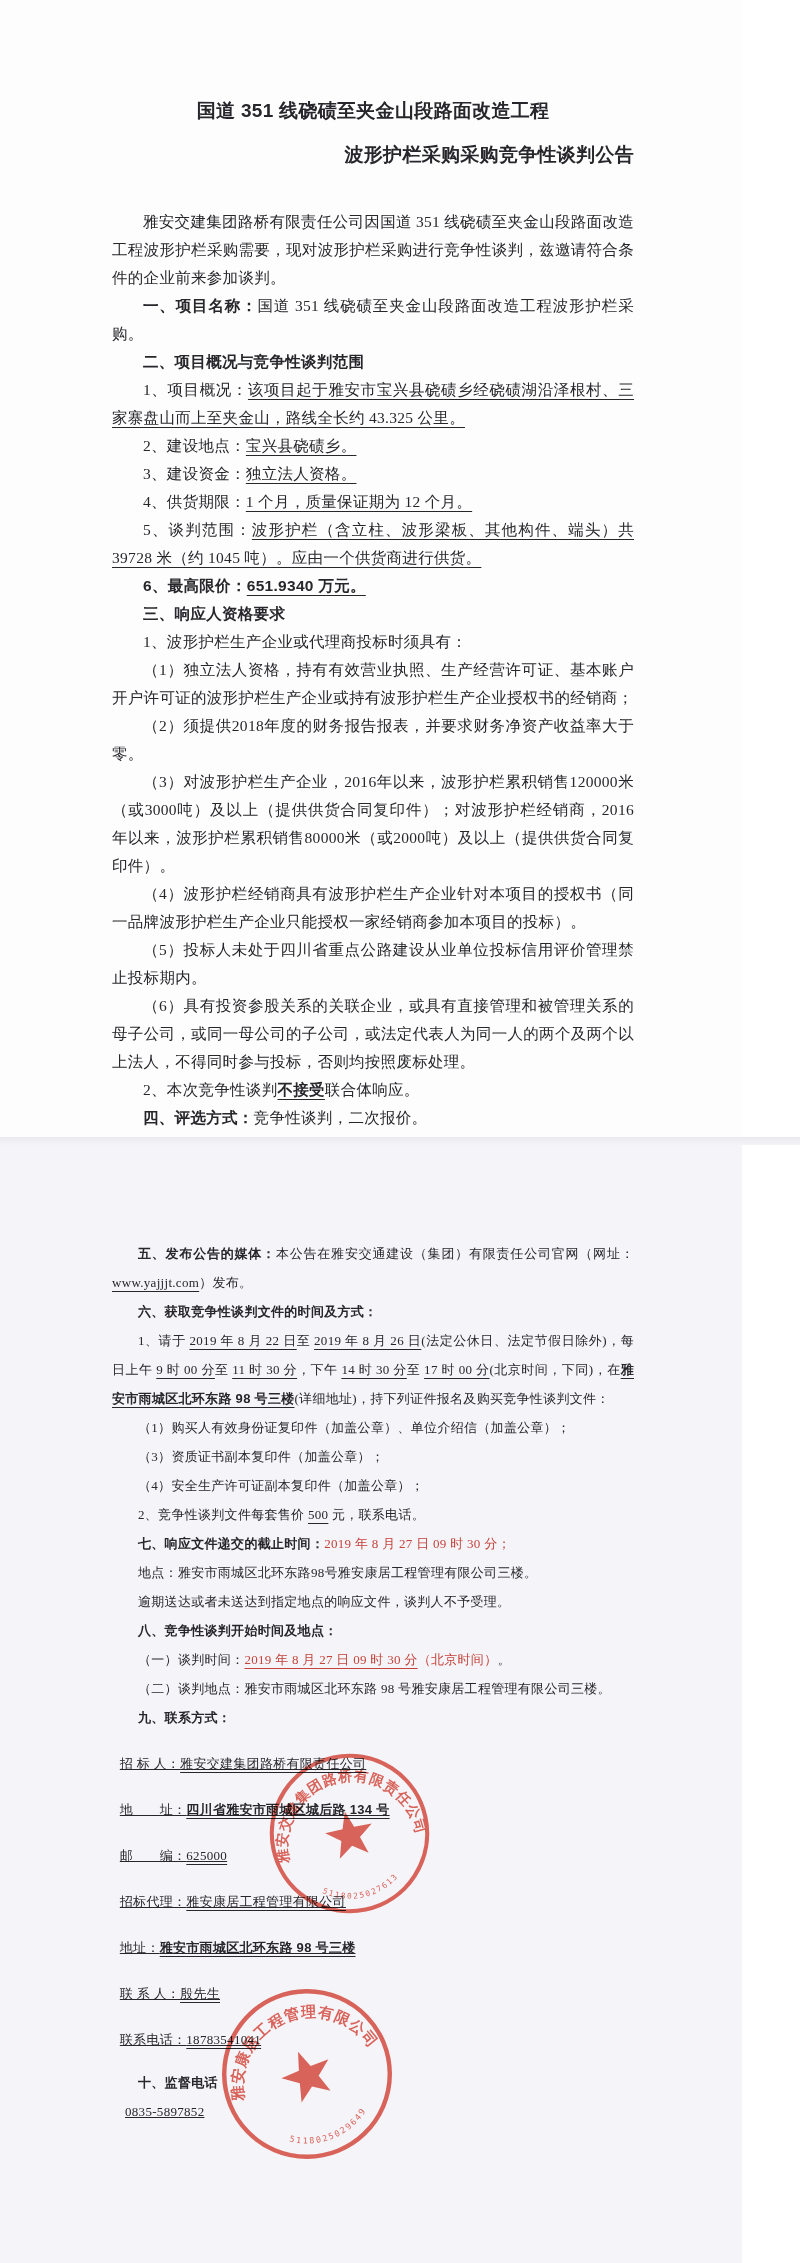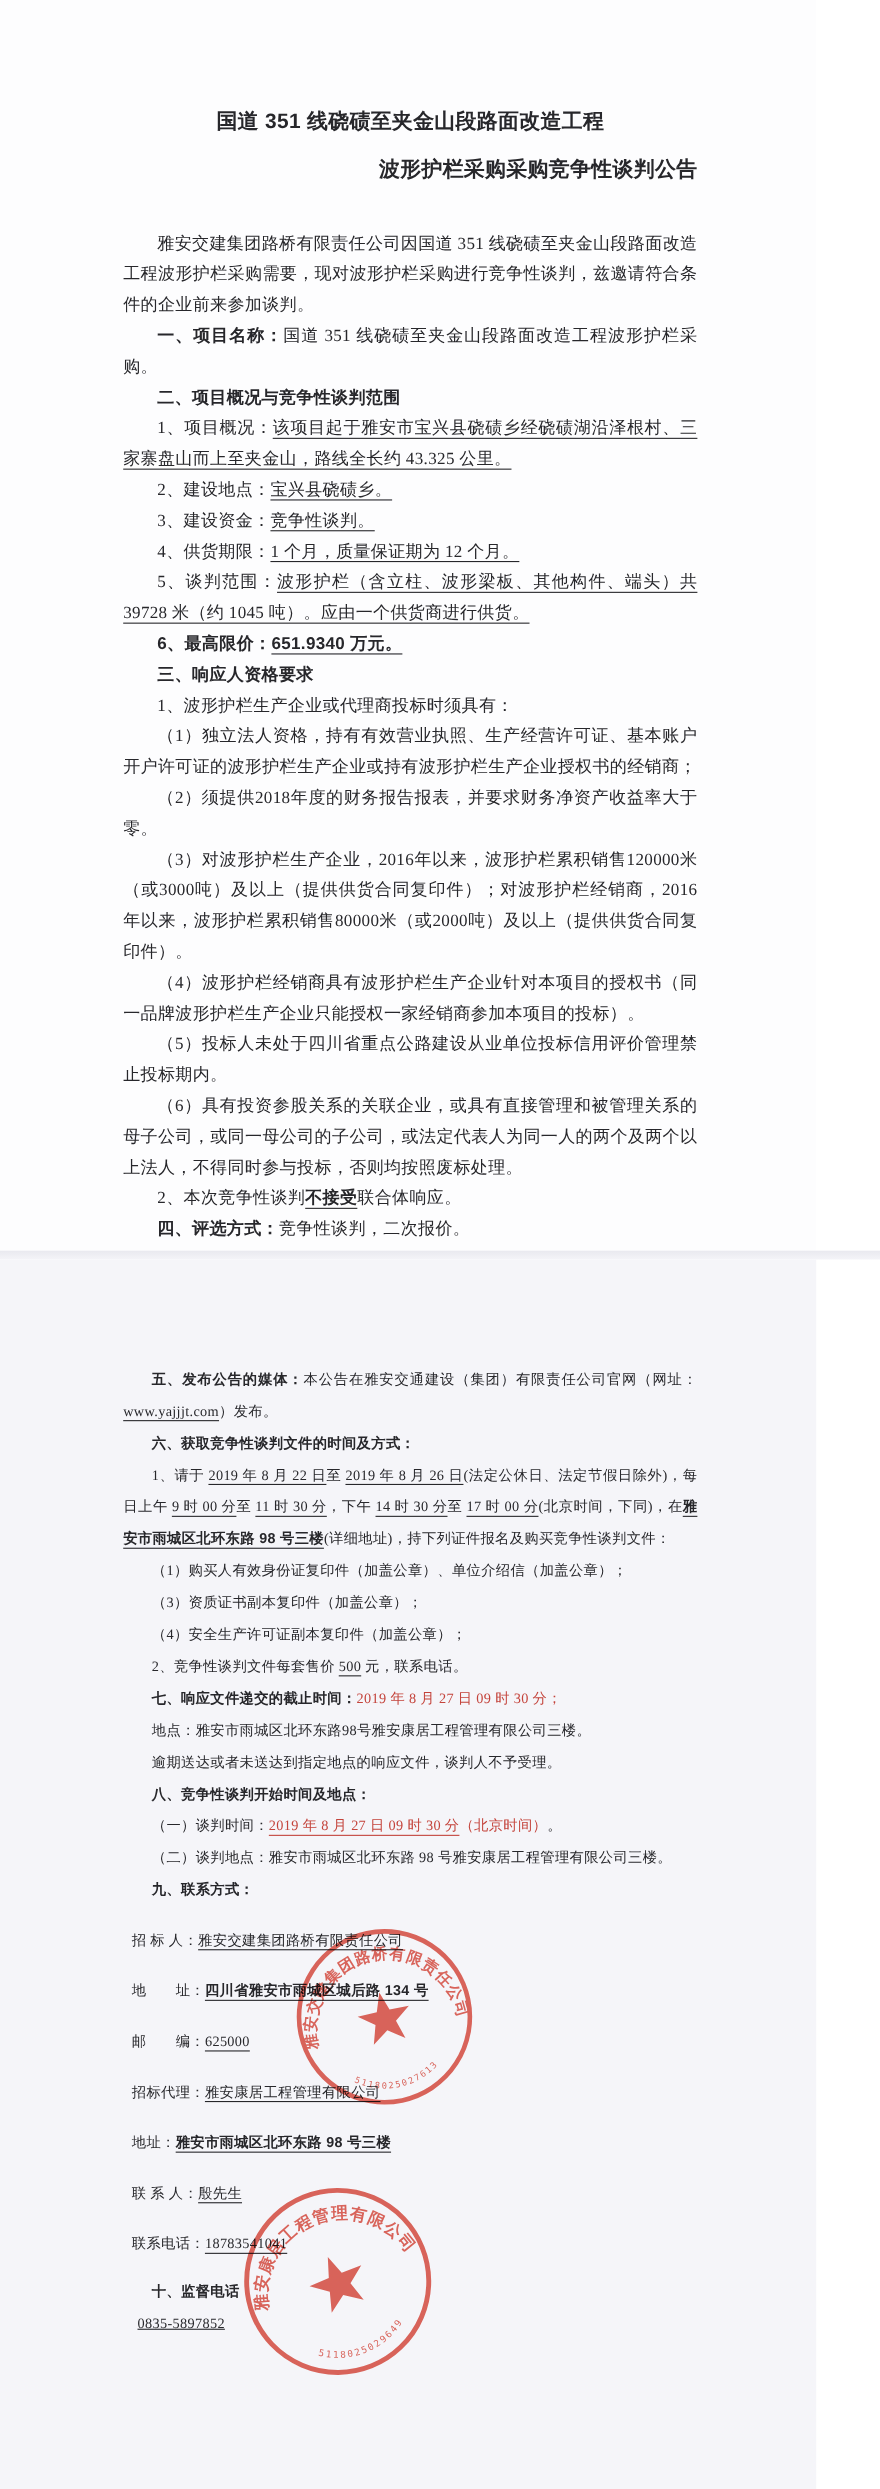--- a/index.html
+++ b/index.html
@@ -35,21 +35,21 @@
   .para{margin:0;text-align:justify;}
   .body{text-indent:2em;}
   .plain{text-indent:1em;text-decoration:underline;}
   .title{
     text-align:center;text-indent:0;
     font-family:"Liberation Sans","DejaVu Sans",sans-serif;
     font-weight:700;font-size:19px;line-height:38px;
     margin-bottom:6px;
   }
   .title + .title{margin-bottom:34px;text-align:right;}
-  .contact{text-indent:.6em;margin-top:17px;}
+  .contact{text-indent:.6em;margin-top:17px;text-decoration:underline;}
   .gap{margin-top:14px;}
   .st-b{font-weight:700;font-family:"Liberation Sans","DejaVu Sans",sans-serif;}
   .st-u{text-decoration:underline;text-underline-offset:4px;}
   .st-r{color:var(--red);}
   .stamp{
     position:absolute;opacity:.78;mix-blend-mode:multiply;
     pointer-events:none;
   }
   #stamp1{left:266px;top:1750px;width:167px;height:167px;transform:rotate(-12deg);}
   #stamp2{left:218px;top:1985px;width:178px;height:178px;transform:rotate(-22deg);}
@@ -62,21 +62,21 @@
 <body>
 
 <div id="page1" class="page">
     <p class="para title"><span>国道 351 线硗碛至夹金山段路面改造工程</span></p>
     <p class="para title"><span>波形护栏采购采购竞争性谈判公告</span></p>
     <p class="para body"><span>雅安交建集团路桥有限责任公司因国道 351 线硗碛至夹金山段路面改造工程波形护栏采购需要，现对波形护栏采购进行竞争性谈判，兹邀请符合条件的企业前来参加谈判。</span></p>
     <p class="para body"><span class="st-b">一、项目名称：</span><span>国道 351 线硗碛至夹金山段路面改造工程波形护栏采购。</span></p>
     <p class="para body"><span class="st-b">二、项目概况与竞争性谈判范围</span></p>
     <p class="para body"><span>1、项目概况：</span><span class="st-u">该项目起于雅安市宝兴县硗碛乡经硗碛湖沿泽根村、三家寨盘山而上至夹金山，路线全长约 43.325 公里。</span></p>
     <p class="para body"><span>2、建设地点：</span><span class="st-u">宝兴县硗碛乡。</span></p>
-    <p class="para body"><span>3、建设资金：</span><span class="st-u">竞争性谈判。</span></p>
+    <p class="para body"><span>3、建设资金：</span><span class="st-u">独立法人资格。</span></p>
     <p class="para body"><span>4、供货期限：</span><span class="st-u">1 个月，质量保证期为 12 个月。</span></p>
     <p class="para body"><span>5、谈判范围：</span><span class="st-u">波形护栏（含立柱、波形梁板、其他构件、端头）共 39728 米（约 1045 吨）。应由一个供货商进行供货。</span></p>
     <p class="para body"><span class="st-b">6、最高限价：</span><span class="st-b st-u">651.9340 万元。</span></p>
     <p class="para body"><span class="st-b">三、响应人资格要求</span></p>
     <p class="para body"><span>1、波形护栏生产企业或代理商投标时须具有：</span></p>
     <p class="para body"><span>（1）独立法人资格，持有有效营业执照、生产经营许可证、基本账户开户许可证的波形护栏生产企业或持有波形护栏生产企业授权书的经销商；</span></p>
     <p class="para body"><span>（2）须提供2018年度的财务报告报表，并要求财务净资产收益率大于零。</span></p>
     <p class="para body"><span>（3）对波形护栏生产企业，2016年以来，波形护栏累积销售120000米（或3000吨）及以上（提供供货合同复印件）；对波形护栏经销商，2016年以来，波形护栏累积销售80000米（或2000吨）及以上（提供供货合同复印件）。</span></p>
     <p class="para body"><span>（4）波形护栏经销商具有波形护栏生产企业针对本项目的授权书（同一品牌波形护栏生产企业只能授权一家经销商参加本项目的投标）。</span></p>
     <p class="para body"><span>（5）投标人未处于四川省重点公路建设从业单位投标信用评价管理禁止投标期内。</span></p>

